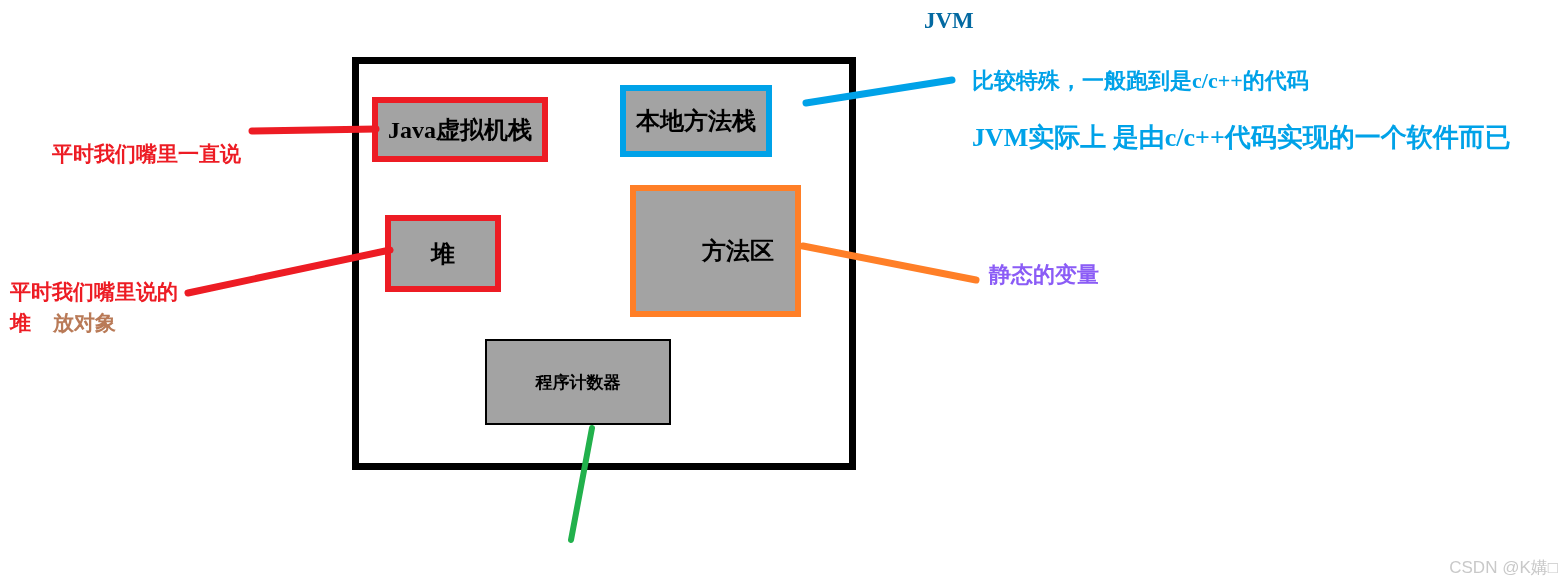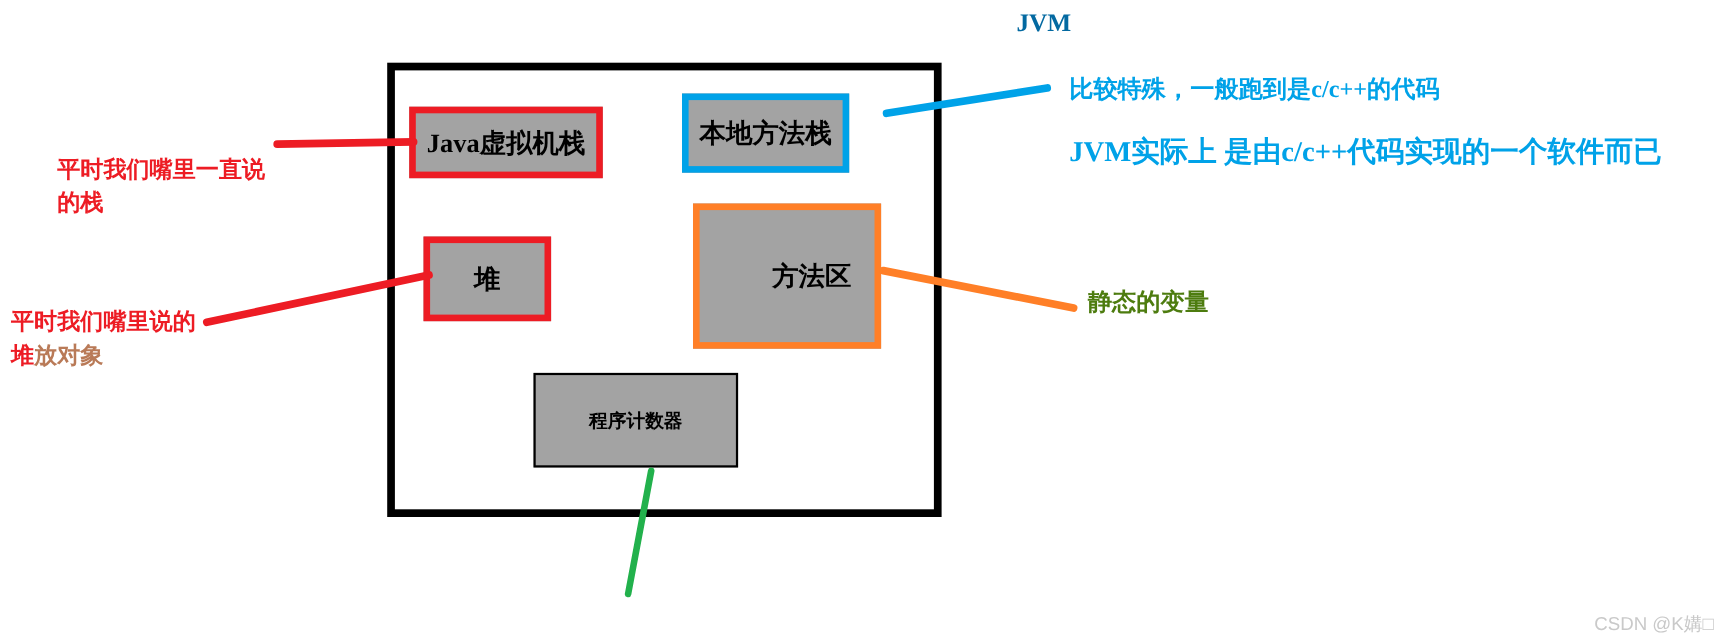--- a/index.html
+++ b/index.html
@@ -36,24 +36,24 @@
   #box-jvm-stack       { left: 372px; top: 97px;  width: 176px; height: 65px;  border: 6px solid #ED1C24; font-size: 24px; }
   #box-native-stack    { left: 620px; top: 85px;  width: 152px; height: 72px;  border: 6px solid #00A2E8; font-size: 24px; }
   #box-heap            { left: 385px; top: 215px; width: 116px; height: 77px;  border: 6px solid #ED1C24; font-size: 24px; }
   #box-method-area     { left: 630px; top: 185px; width: 171px; height: 132px; border: 6px solid #FF7F27; font-size: 24px; padding-left: 45px; }
   #box-program-counter { left: 485px; top: 339px; width: 186px; height: 86px;  border: 2px solid #000000; font-size: 17px; }
   
   .note { position: absolute; font-weight: bold; z-index: 2; white-space: nowrap; }
   #title-jvm     { left: 924px; top: 8px;   font-size: 23px; color: #0369a1; }
   #note-stack    { left: 52px;  top: 99px;  font-size: 21px; color: #ED1C24; line-height: 30px; margin-top: 40px; }
   #note-heap     { left: 10px;  top: 277px; font-size: 21px; color: #ED1C24; line-height: 31px; }
-  #note-heap .brown { color: #B97A57; margin-left: 0; }
+  #note-heap .brown { color: #B97A57; margin-left: 22px; }
   #note-native-1 { left: 972px; top: 66px;  font-size: 22px; color: #00A2E8; }
   #note-native-2 { left: 972px; top: 120px; font-size: 26px; color: #00A2E8; }
-  #note-method   { left: 989px; top: 260px; font-size: 22px; color: #4d7c0f; }
+  #note-method   { left: 989px; top: 260px; font-size: 22px; color: #8b5cf6; }
   #note-pc       { left: 505px; top: 538px; font-size: 22px; color: #22B14C; }
   #watermark     {
     left: auto; right: 6px; top: 556px;
     font-size: 17px; font-weight: normal;
     color: #c9c9c9;
     font-family: "Liberation Sans", "DejaVu Sans", sans-serif;
   }
   
   #connector-layer {
     position: absolute;
@@ -83,21 +83,20 @@
   </div>
   <div id="box-method-area" class="mem-box">
     <span class="box-label">方法区</span>
   </div>
   <div id="box-program-counter" class="mem-box">
     <span class="box-label">程序计数器</span>
   </div>
 
   <div id="note-stack" class="note">
     <div>平时我们嘴里一直说</div>
-    <div>的栈</div>
   </div>
 
   <div id="note-heap" class="note">
     <div>平时我们嘴里说的</div>
     <div>
       <span>堆</span><span class="brown">放对象</span>
     </div>
   </div>
 
   <div id="note-native-1" class="note">比较特殊，一般跑到是c/c++的代码</div>

